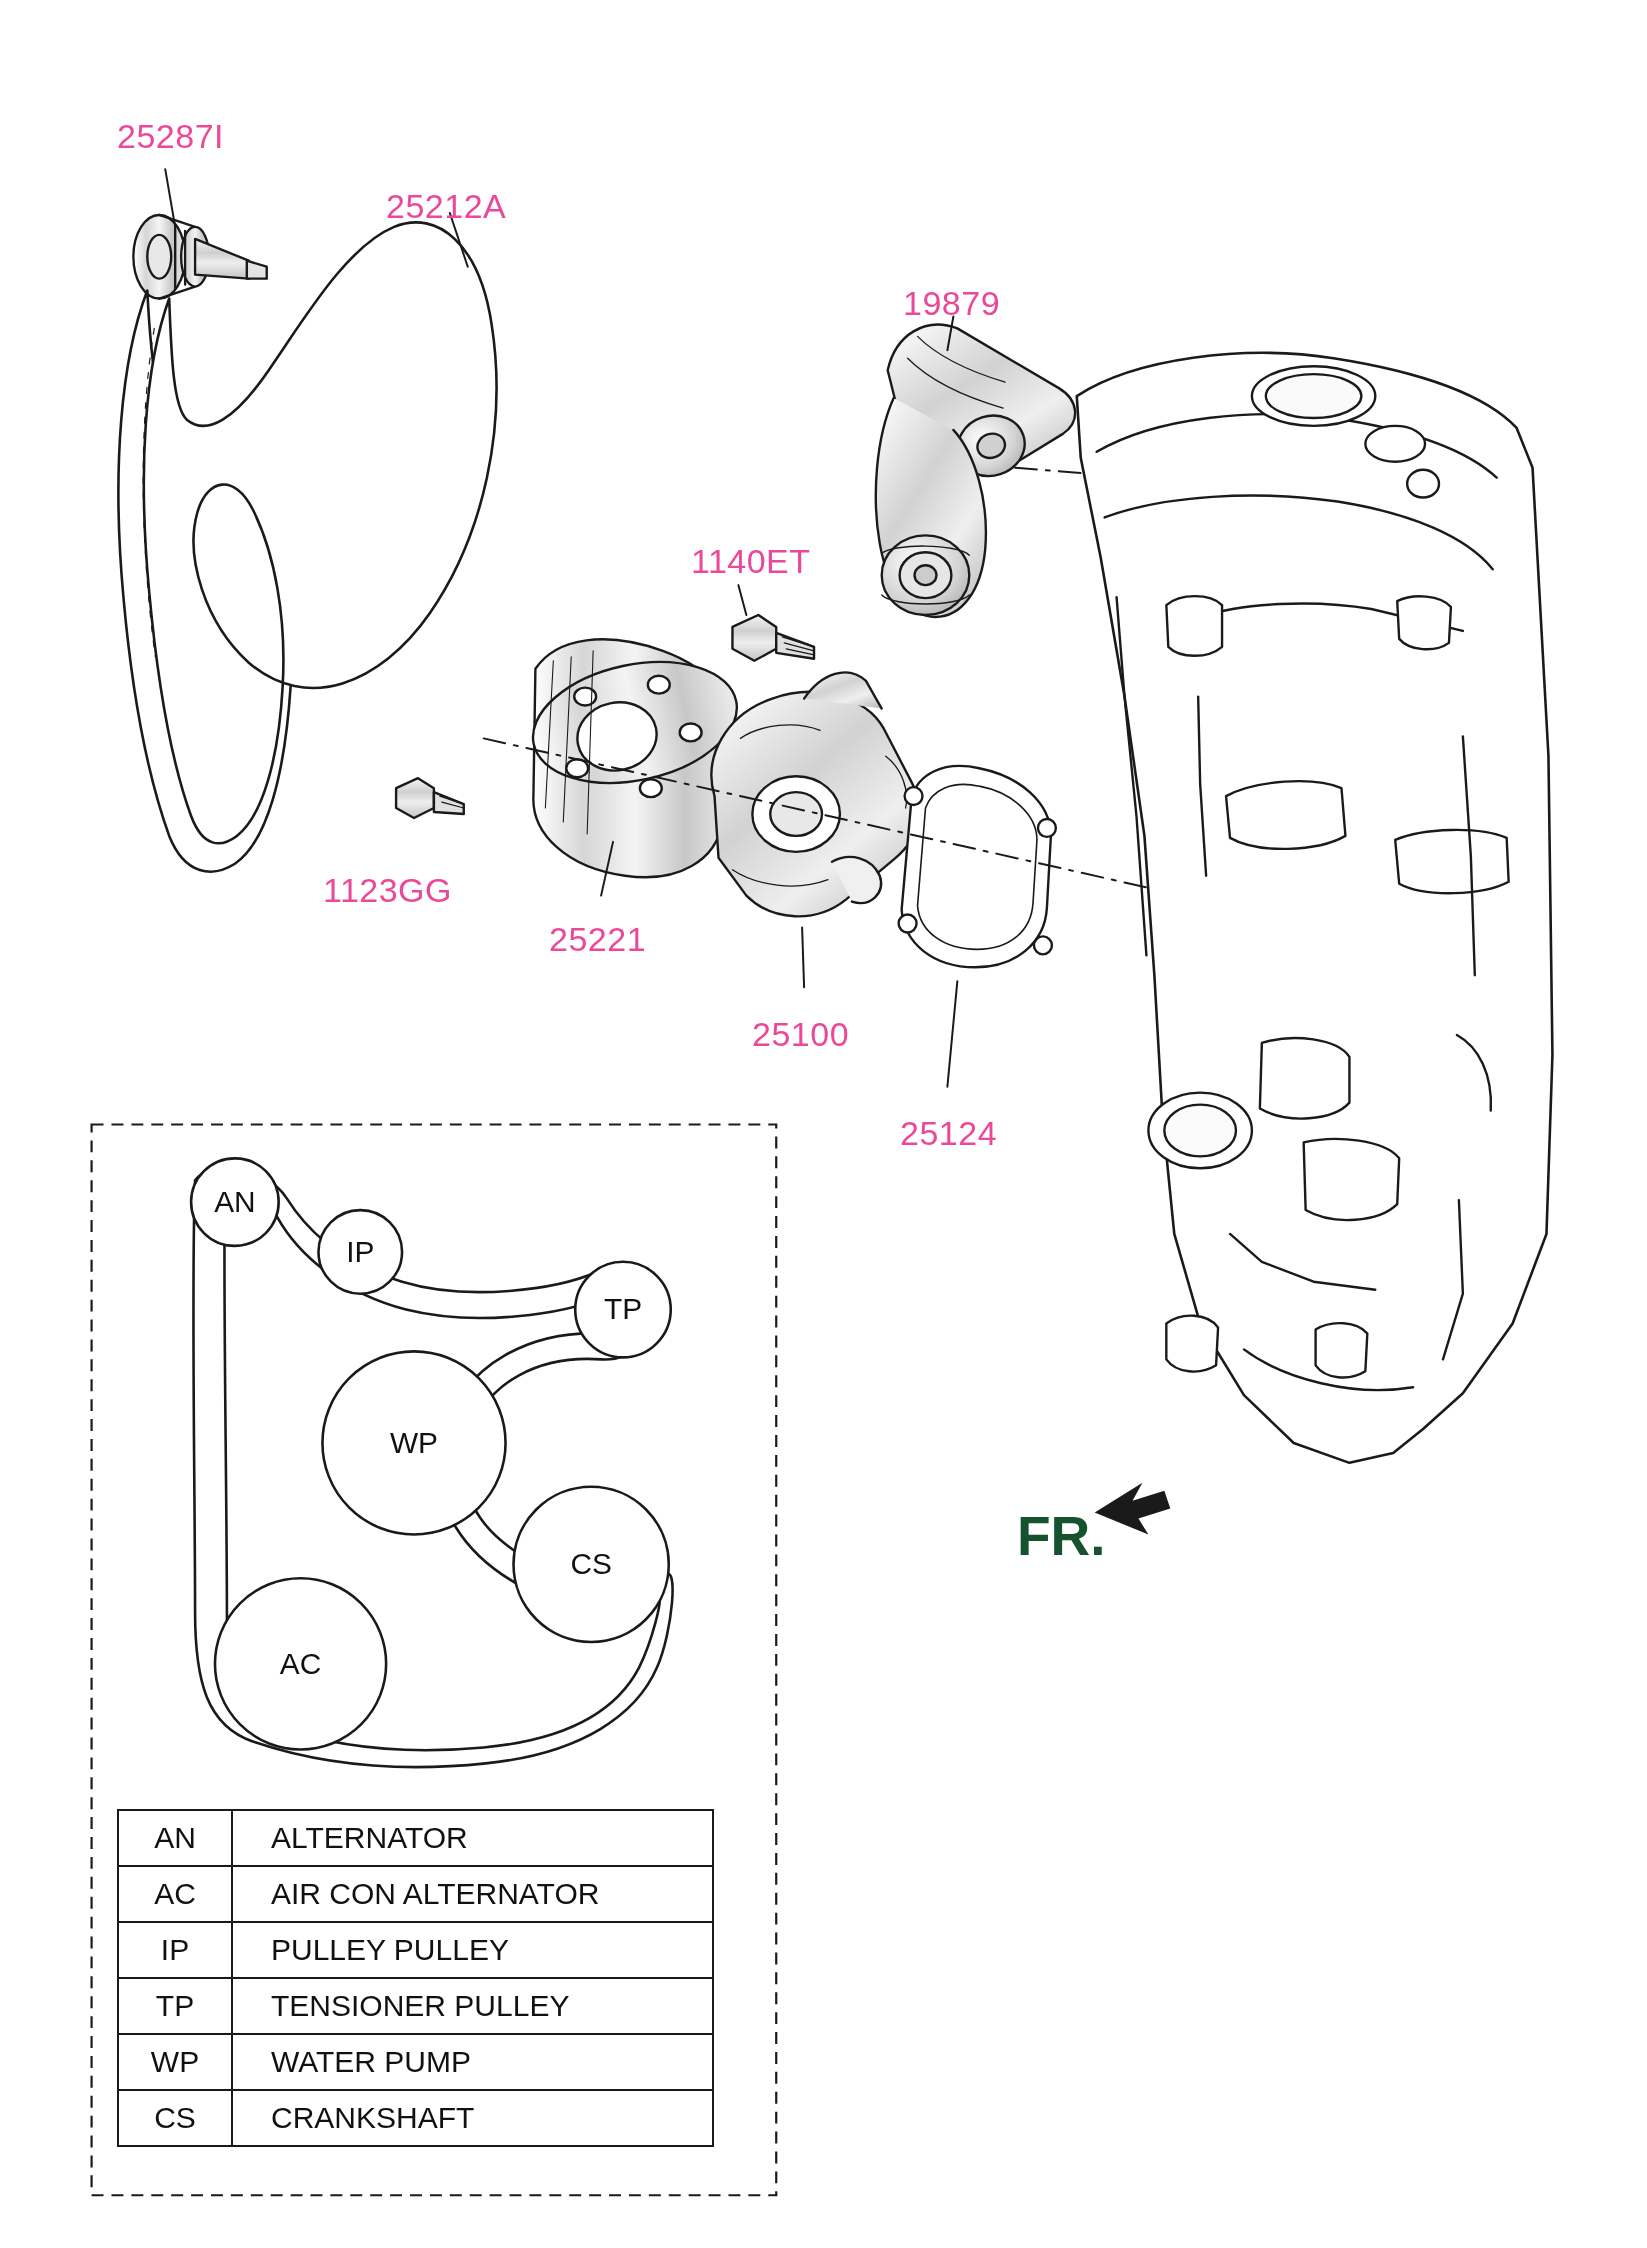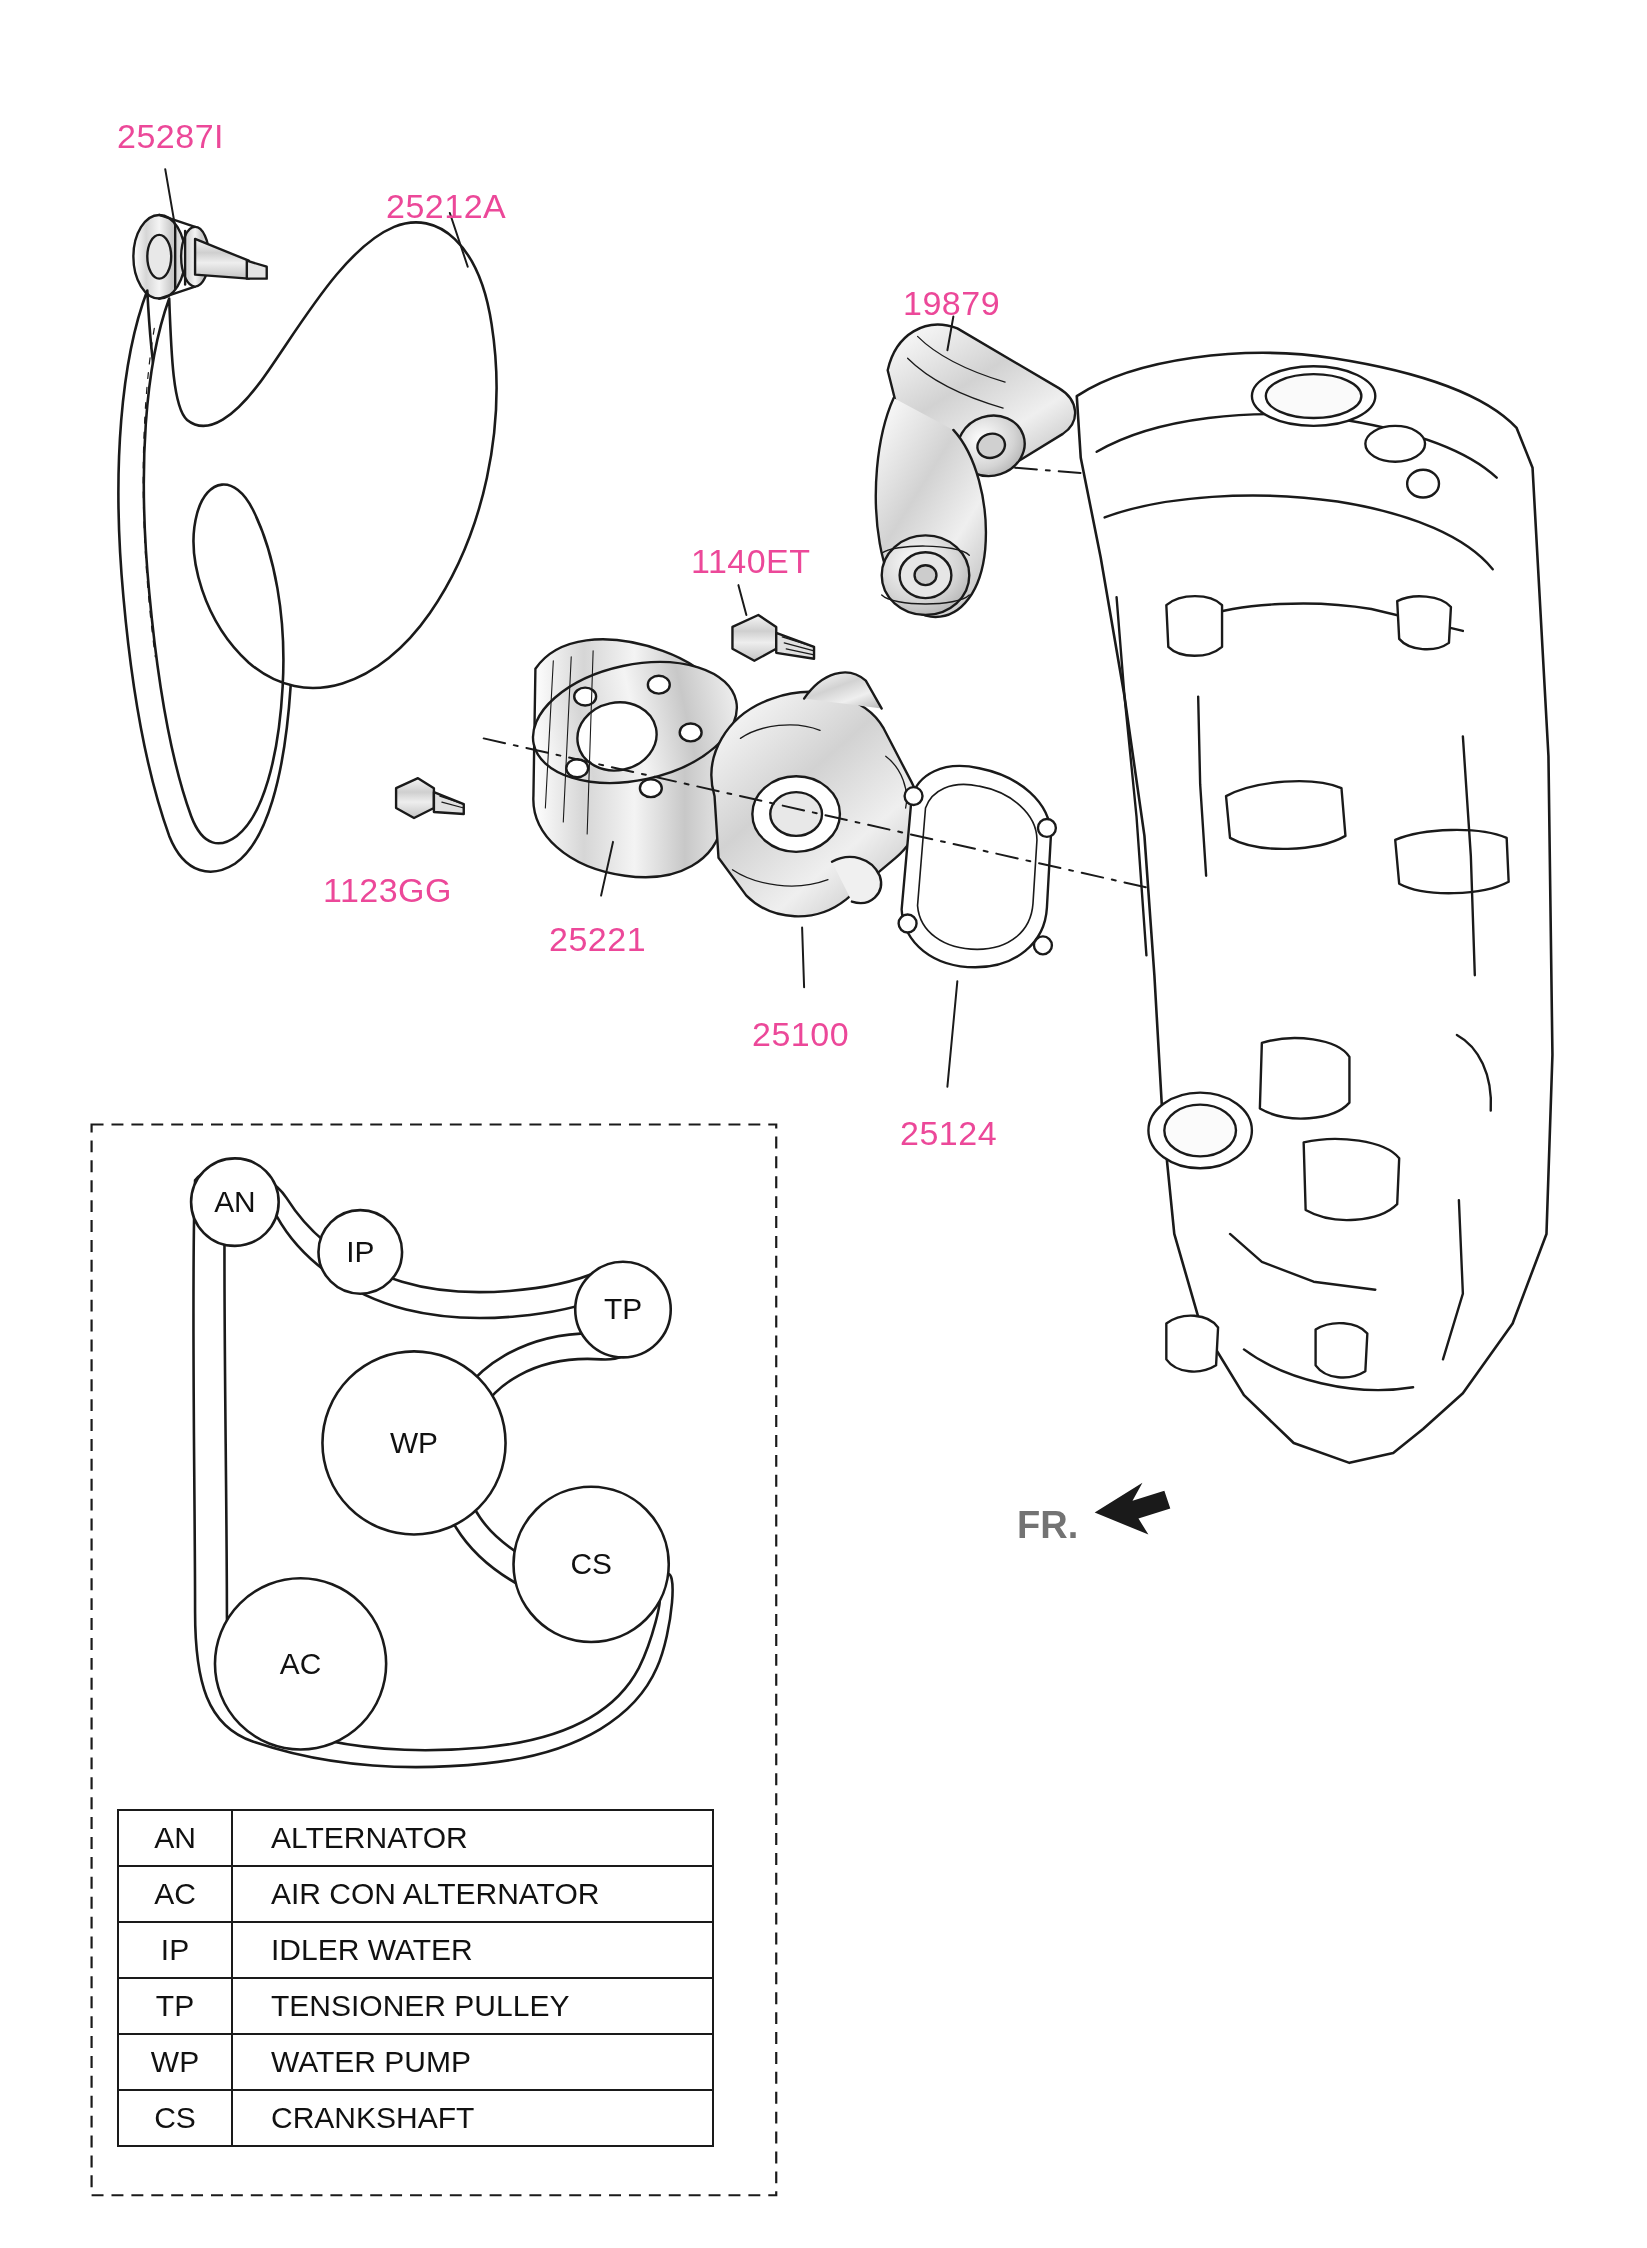--- a/index.html
+++ b/index.html
@@ -30,24 +30,24 @@
   .callout-label {
     position: absolute;
     font-size: 34px;
     font-family: "Liberation Sans", sans-serif;
     color: #ec4899;
     white-space: nowrap;
     letter-spacing: 0.5px;
   }
   .fr-label {
     position: absolute;
-    font-size: 38px;
+    font-size: 55px;
     font-weight: bold;
     font-family: "Liberation Sans", sans-serif;
-    color: #737373;
+    color: #14532d;
   }
   .pulley-letter {
     font-size: 30px;
     font-family: "Liberation Sans", sans-serif;
     fill: #111;
     text-anchor: middle;
     dominant-baseline: middle;
   }
   
   #legend-table {
@@ -386,21 +386,21 @@
       <tr>
         <td class="code">AN</td>
         <td class="desc">ALTERNATOR</td>
       </tr>
       <tr>
         <td class="code">AC</td>
         <td class="desc">AIR CON ALTERNATOR</td>
       </tr>
       <tr>
         <td class="code">IP</td>
-        <td class="desc">IDLER WATER</td>
+        <td class="desc">PULLEY PULLEY</td>
       </tr>
       <tr>
         <td class="code">TP</td>
         <td class="desc">TENSIONER PULLEY</td>
       </tr>
       <tr>
         <td class="code">WP</td>
         <td class="desc">WATER PUMP</td>
       </tr>
       <tr>

